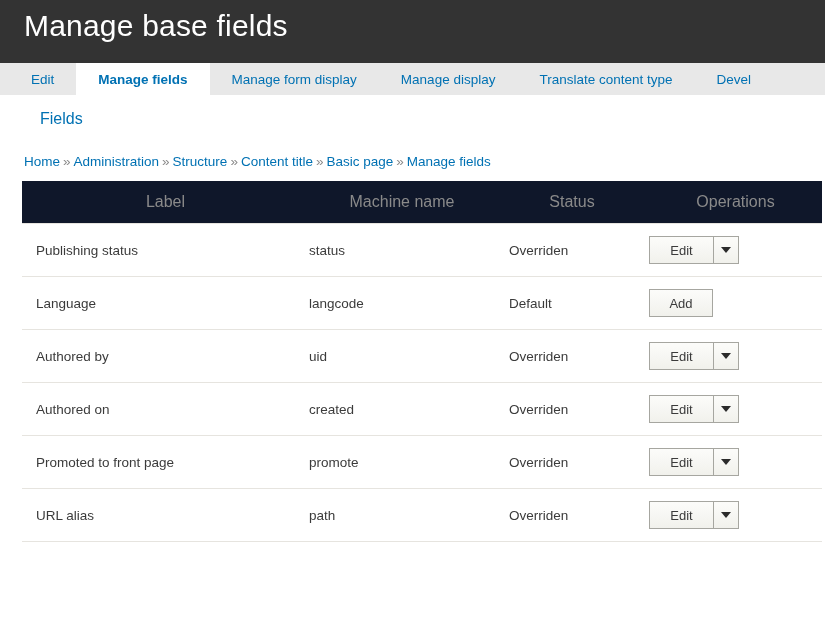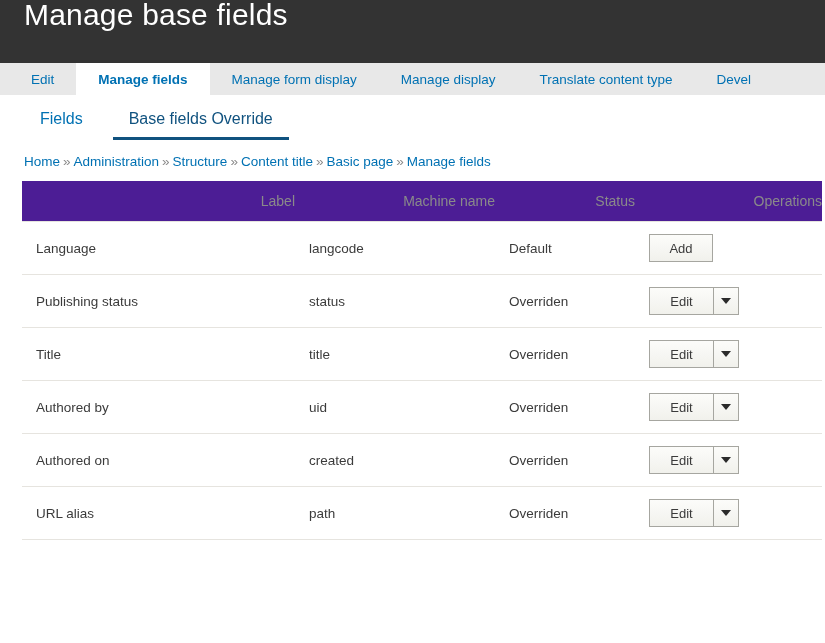--- a/index.html
+++ b/index.html
@@ -15,21 +15,21 @@
     font-size: 13px;
     color: #333333;
     overflow: hidden;
   }
 
   
   .page-header {
     background: #333333;
     height: 63px;
     display: flex;
-    align-items: flex-start;
+    align-items: center;
     padding: 0 0 12px 24px;
   }
   .page-title {
     color: #ffffff;
     font-size: 30px;
     font-weight: normal;
     letter-spacing: 0.2px;
     line-height: 1;
     margin: 0;
   }
@@ -110,25 +110,25 @@
   
   .table-wrap {
     padding: 0 3px 0 22px;
   }
   table.fields-table {
     width: 800px;
     border-collapse: collapse;
     table-layout: fixed;
   }
   table.fields-table th {
-    background: #4c1d95;
-    text-align: right;
+    background: #0f172a;
+    text-align: center;
     font-weight: normal;
     color: #8a8a8a;
-    font-size: 14px;
+    font-size: 16px;
     padding: 12px 0 12px 14px;
     border-bottom: 1px solid #e6e4df;
     height: 40px;
   }
   table.fields-table td {
     padding: 12px 0 12px 14px;
     border-bottom: 1px solid #e6e4df;
     font-size: 13.5px;
     color: #3b3b3b;
     height: 47px;
@@ -187,80 +187,79 @@
     <a class="primary-tab">Edit</a>
     <a class="primary-tab is-active">Manage fields</a>
     <a class="primary-tab">Manage form display</a>
     <a class="primary-tab">Manage display</a>
     <a class="primary-tab">Translate content type</a>
     <a class="primary-tab">Devel</a>
   </nav>
 
 <nav class="secondary-tabs">
     <a class="secondary-tab">Fields</a>
-    <a class="secondary-tab is-active">Base fields Override</a>
   </nav>
 
 <div class="breadcrumb"><a>Home</a><span class="sep">»</span><a>Administration</a><span class="sep">»</span><a>Structure</a><span class="sep">»</span><a>Content title</a><span class="sep">»</span><a>Basic page</a><span class="sep">»</span><a>Manage fields</a></div>
 
 <div class="table-wrap">
   <table class="fields-table">
     <thead>
       <tr>
         <th class="col-label">Label</th>
         <th class="col-machine">Machine name</th>
         <th class="col-status">Status</th>
         <th class="col-ops">Operations</th>
       </tr>
     </thead>
     <tbody>
         <tr>
+          <td class="col-label">Publishing status</td>
+          <td class="col-machine">status</td>
+          <td class="col-status">Overriden</td>
+          <td class="col-ops"><span class="btn-group">
+              <button class="btn btn-split-main">Edit</button>
+              <button class="btn btn-split-toggle">
+                <span class="caret"></span>
+              </button>
+            </span></td>
+        </tr>
+        <tr>
           <td class="col-label">Language</td>
           <td class="col-machine">langcode</td>
           <td class="col-status">Default</td>
           <td class="col-ops"><span class="btn-group">
               <button class="btn">Add</button>
             </span></td>
         </tr>
         <tr>
-          <td class="col-label">Publishing status</td>
-          <td class="col-machine">status</td>
-          <td class="col-status">Overriden</td>
-          <td class="col-ops"><span class="btn-group">
-              <button class="btn btn-split-main">Edit</button>
-              <button class="btn btn-split-toggle">
-                <span class="caret"></span>
-              </button>
-            </span></td>
-        </tr>
-        <tr>
-          <td class="col-label">Title</td>
-          <td class="col-machine">title</td>
-          <td class="col-status">Overriden</td>
-          <td class="col-ops"><span class="btn-group">
-              <button class="btn btn-split-main">Edit</button>
-              <button class="btn btn-split-toggle">
-                <span class="caret"></span>
-              </button>
-            </span></td>
-        </tr>
-        <tr>
           <td class="col-label">Authored by</td>
           <td class="col-machine">uid</td>
           <td class="col-status">Overriden</td>
           <td class="col-ops"><span class="btn-group">
               <button class="btn btn-split-main">Edit</button>
               <button class="btn btn-split-toggle">
                 <span class="caret"></span>
               </button>
             </span></td>
         </tr>
         <tr>
           <td class="col-label">Authored on</td>
           <td class="col-machine">created</td>
+          <td class="col-status">Overriden</td>
+          <td class="col-ops"><span class="btn-group">
+              <button class="btn btn-split-main">Edit</button>
+              <button class="btn btn-split-toggle">
+                <span class="caret"></span>
+              </button>
+            </span></td>
+        </tr>
+        <tr>
+          <td class="col-label">Promoted to front page</td>
+          <td class="col-machine">promote</td>
           <td class="col-status">Overriden</td>
           <td class="col-ops"><span class="btn-group">
               <button class="btn btn-split-main">Edit</button>
               <button class="btn btn-split-toggle">
                 <span class="caret"></span>
               </button>
             </span></td>
         </tr>
         <tr>
           <td class="col-label">URL alias</td>

